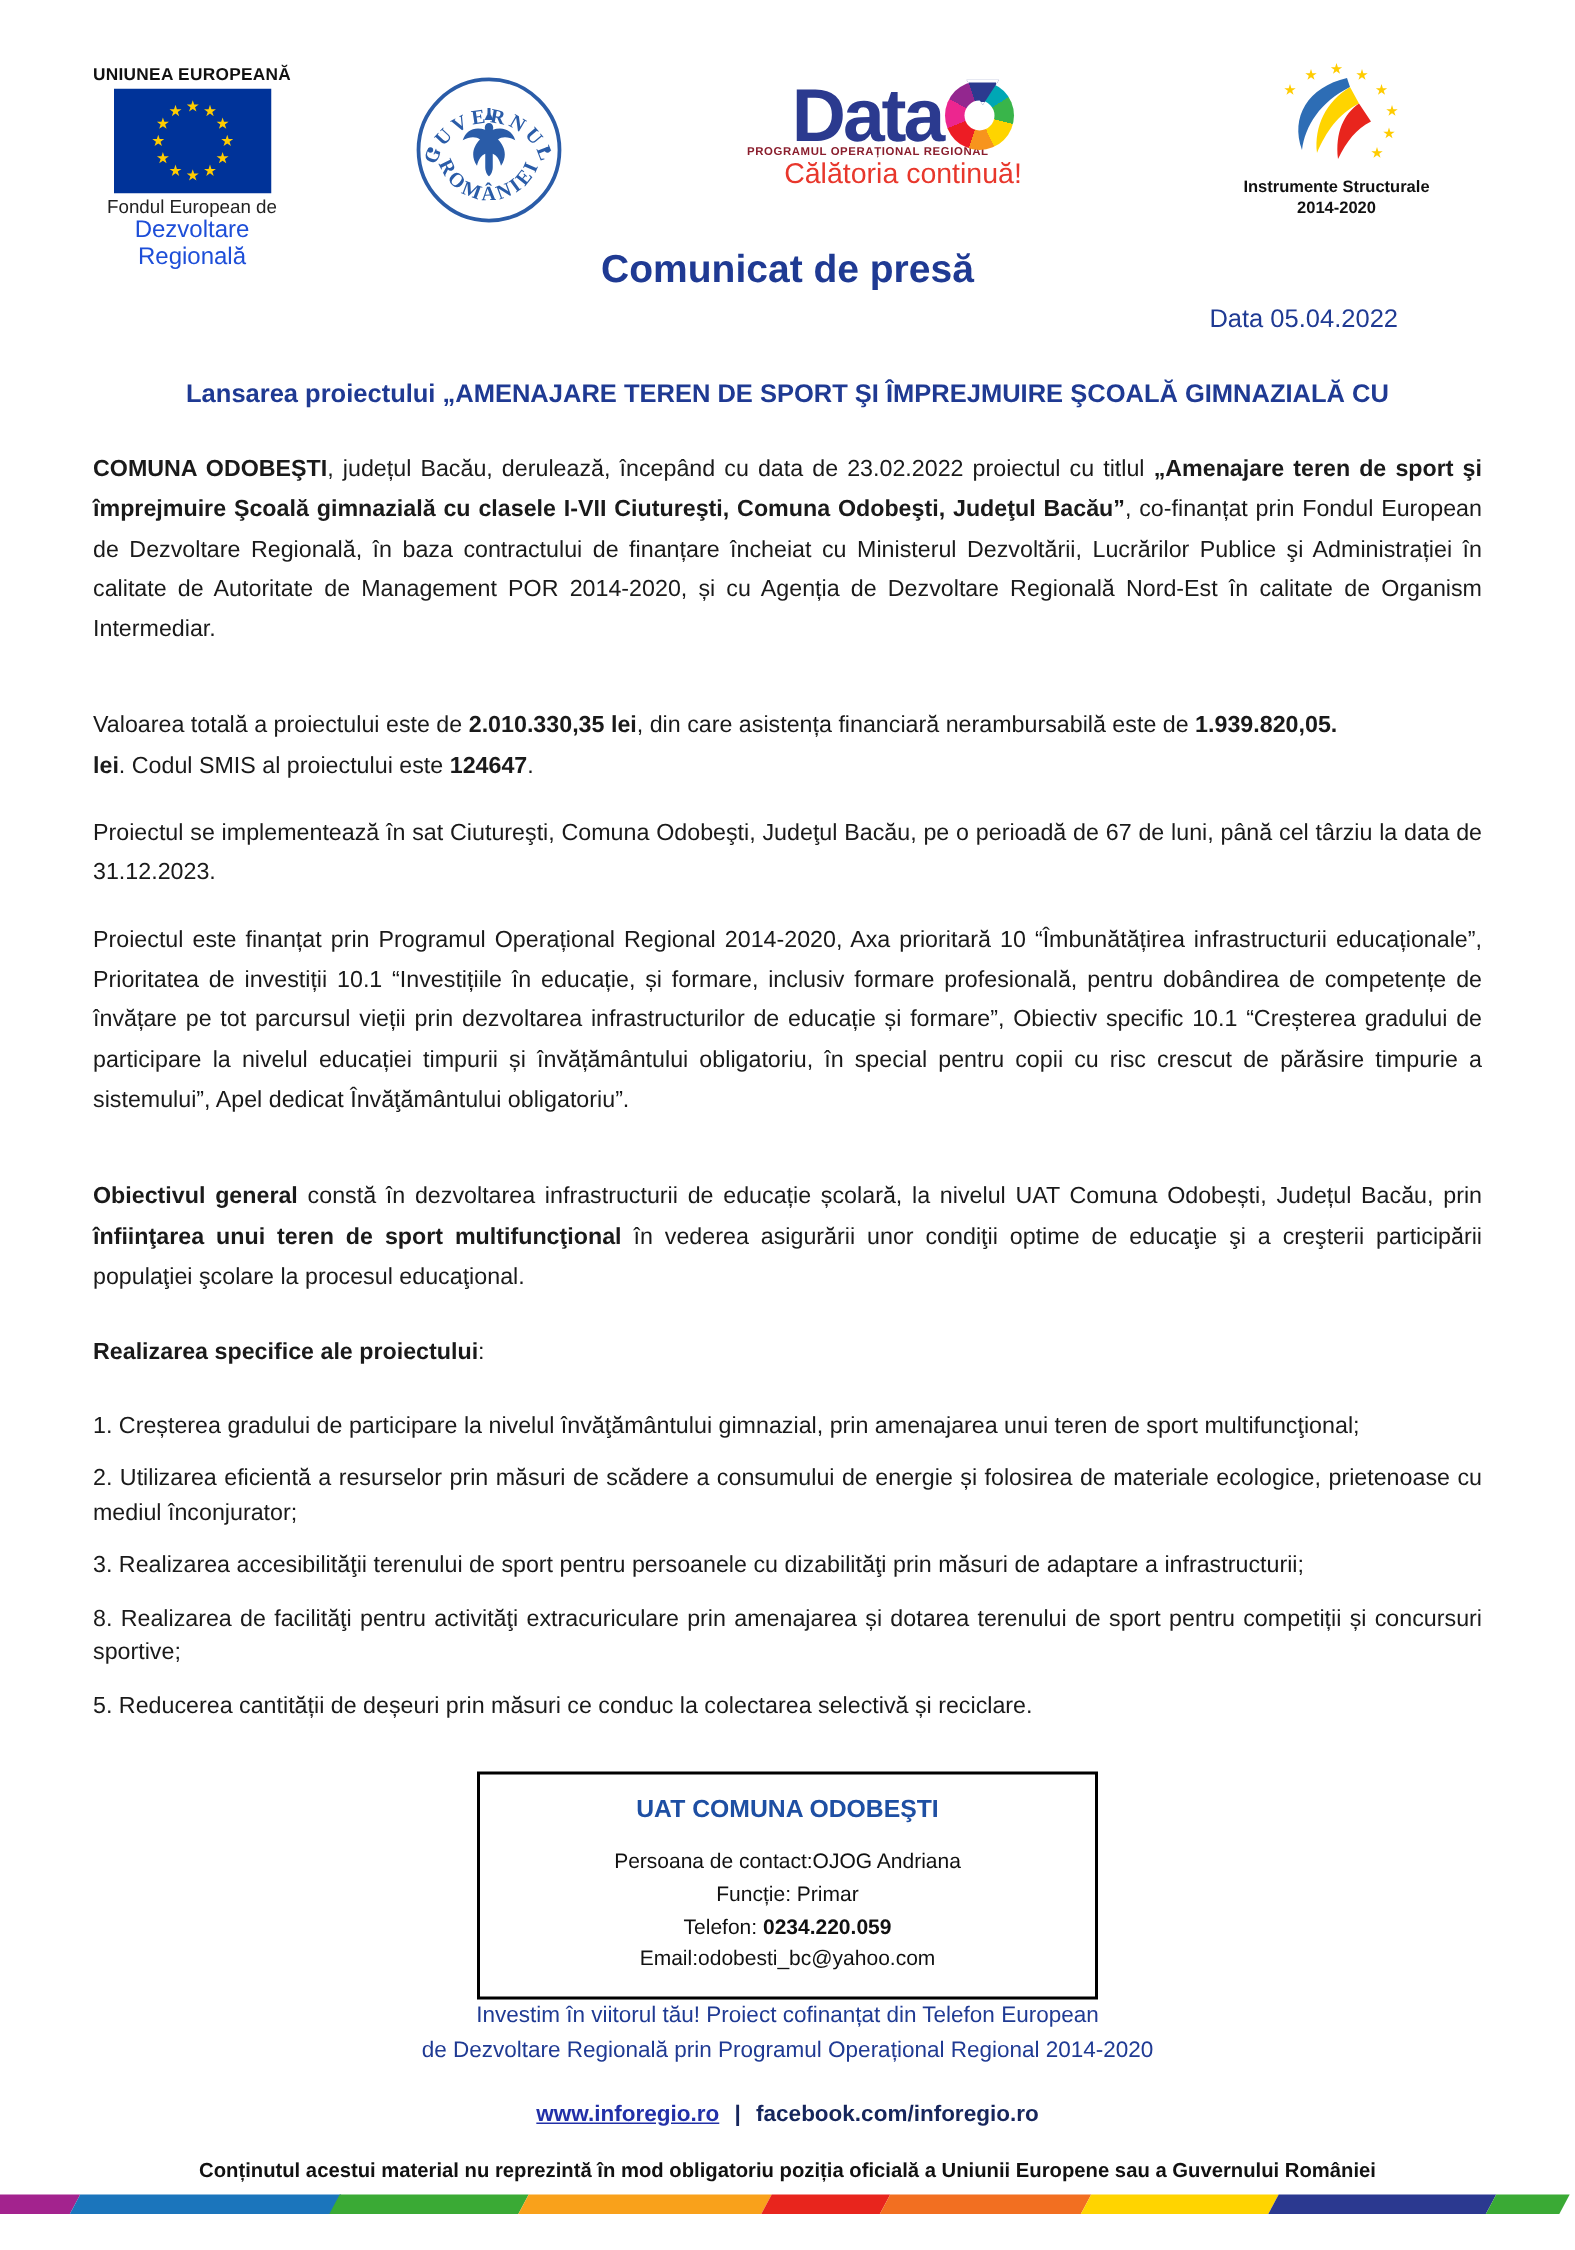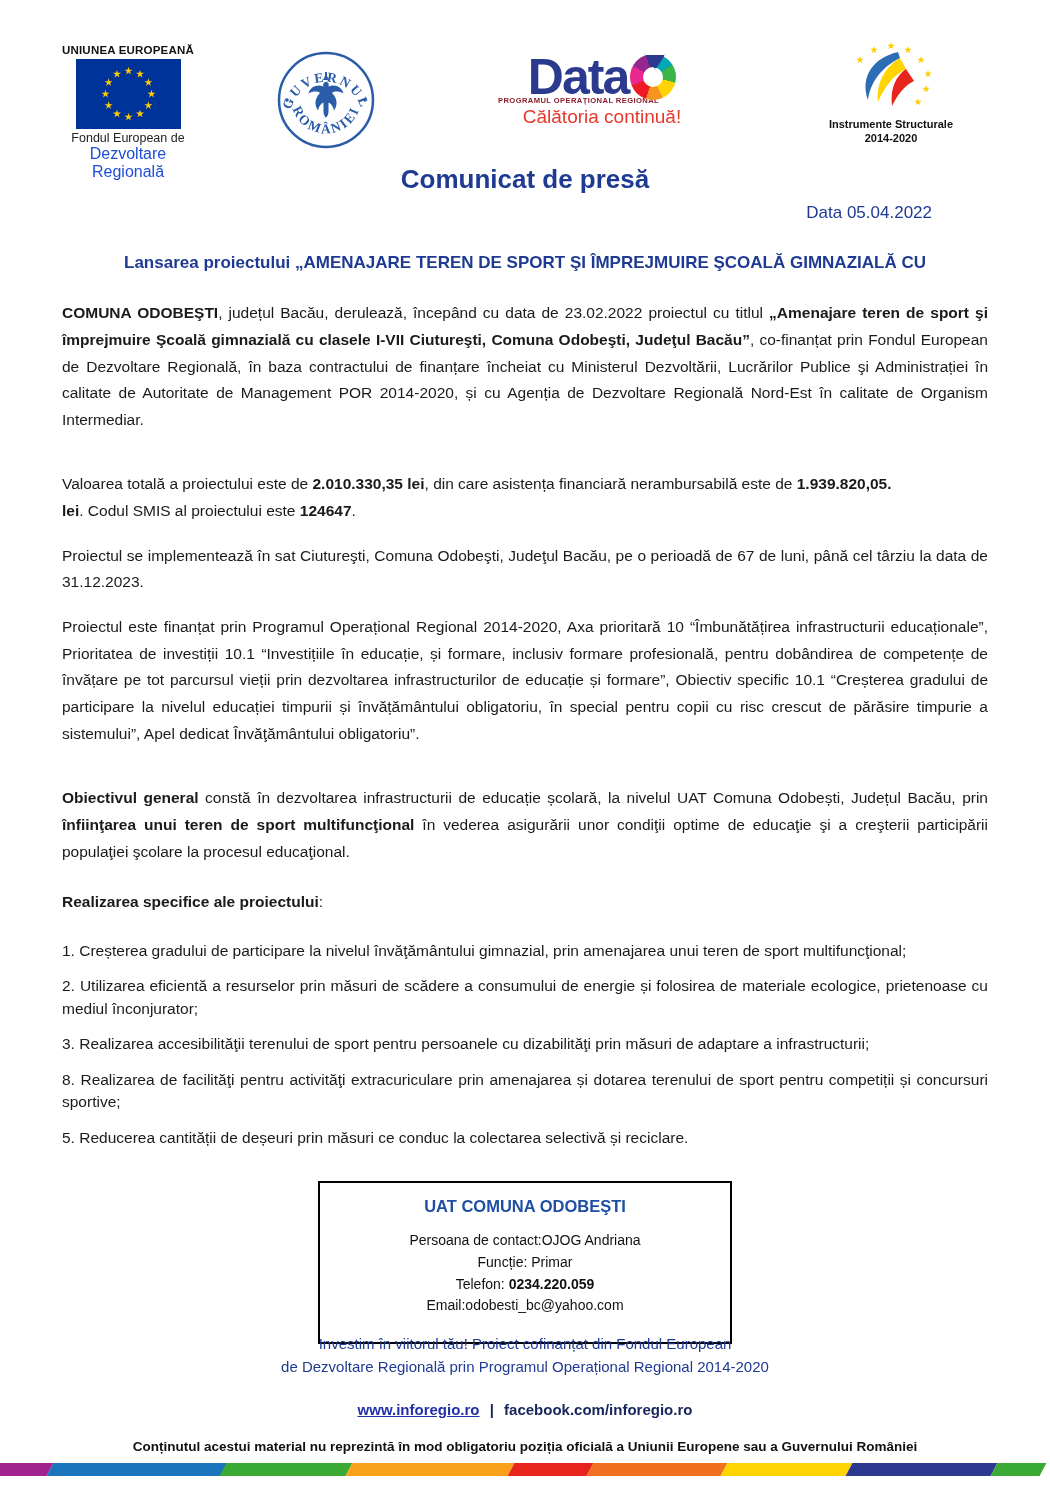--- a/index.html
+++ b/index.html
@@ -30,21 +30,21 @@
   .doc-title{margin:0;text-align:center;font-size:26px;font-weight:bold;color:#1f3a93;}
   .date-line{text-align:right;padding-right:118px;font-size:17px;color:#1f3a93;margin-top:8px;}
   
   .content{padding:0 62px;}
   .project-title{margin:26px 0 0;text-align:center;font-size:17px;font-weight:bold;color:#1f3a93;line-height:1.6;}
   .para{margin:0;text-align:justify;font-size:15.5px;line-height:1.72;}
   .objective{margin:0;text-align:justify;font-size:15.5px;line-height:1.45;}
   .mt-sm{margin-top:13px;}  .mt-md{margin-top:18px;}
   .mt-lg{margin-top:24px;}  .mt-xl{margin-top:38px;}
   
-  .contact-box{width:390px;margin:32px auto 0;border:2px solid #000;text-align:center;padding:12px 10px 25px;}
+  .contact-box{width:390px;margin:32px auto 0;border:2px solid #000;text-align:center;padding:12px 10px 14px;}
   .contact-org{font-size:16.5px;font-weight:bold;color:#1e4fa3;margin:2px 0 14px;}
   .contact-line{font-size:14px;line-height:1.55;color:#111;}
   
   .page-footer{position:absolute;left:0;right:0;bottom:0;height:190px;}
   .invest{position:absolute;bottom:122px;width:100%;margin:0;text-align:center;
           font-size:15px;line-height:1.55;color:#1f3a93;}
   .links{position:absolute;bottom:82px;width:100%;margin:0;text-align:center;font-size:15px;font-weight:bold;color:#16265c;}
   .links a{color:#2230a8;text-decoration:underline;margin-top:48px;}
   .links .sep{margin:0 6px;}
   .disclaimer{position:absolute;bottom:46px;width:100%;margin:0;text-align:center;
@@ -157,21 +157,21 @@
       <div class="contact-org">UAT COMUNA ODOBEŞTI</div>
       <div class="contact-line">Persoana de contact:OJOG Andriana</div>
       <div class="contact-line">Funcție: Primar</div>
       <div class="contact-line"><span>Telefon: </span><span style="font-weight: bold;">0234.220.059</span></div>
       <div class="contact-line">Email:odobesti_bc@yahoo.com</div>
     </section>
   </main>
 
   <footer class="page-footer">
     <p class="invest">
-      <span>Investim în viitorul tău! Proiect cofinanțat din Fondul European</span><br>
+      <span>Investim în viitorul tău! Proiect cofinanțat din Telefon European</span><br>
       <span>de Dezvoltare Regională prin Programul Operațional Regional 2014-2020</span>
     </p>
     <p class="links">
       <a href="#">www.inforegio.ro</a>
       <span class="sep">|</span>
       <span>facebook.com/inforegio.ro</span>
     </p>
     <p class="disclaimer">Conținutul acestui material nu reprezintă în mod obligatoriu poziția oficială a Uniunii Europene sau a Guvernului României</p>
     <div class="colorbar">
         <div class="bar-seg" style="background: rgb(163, 35, 142); width: 5.4%;"></div>

